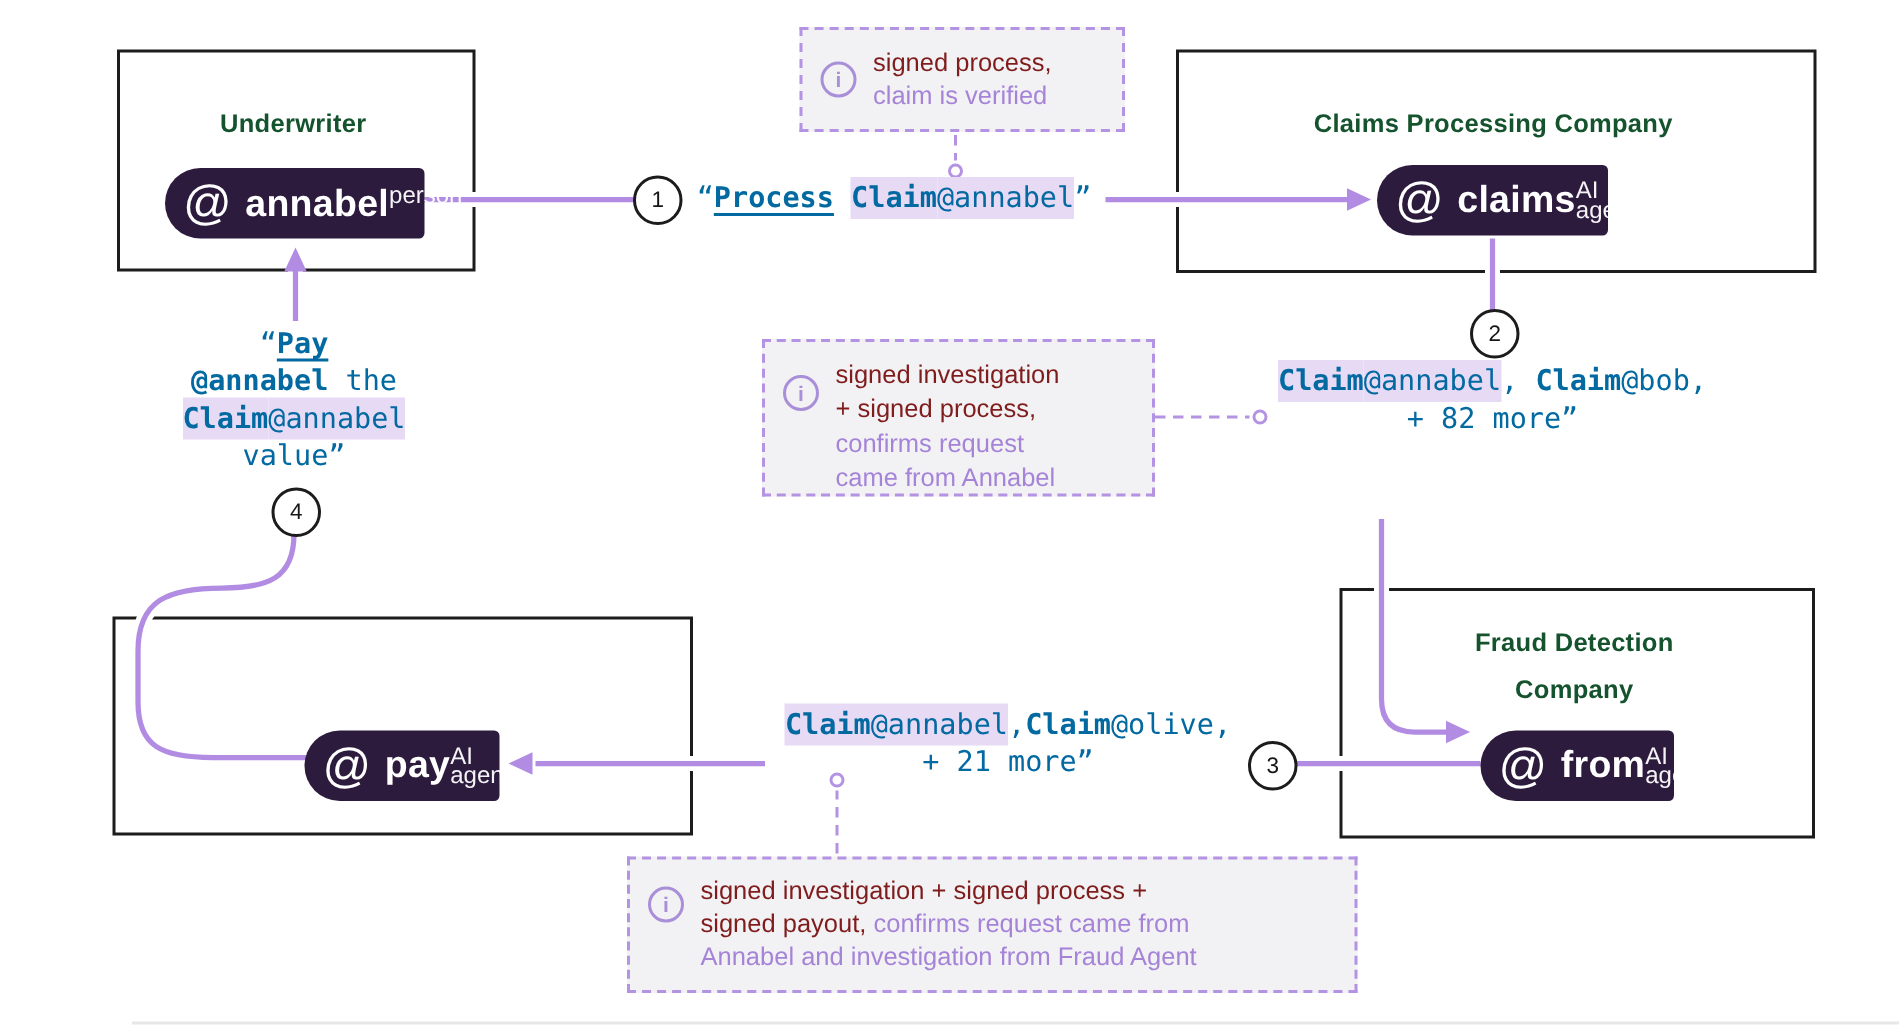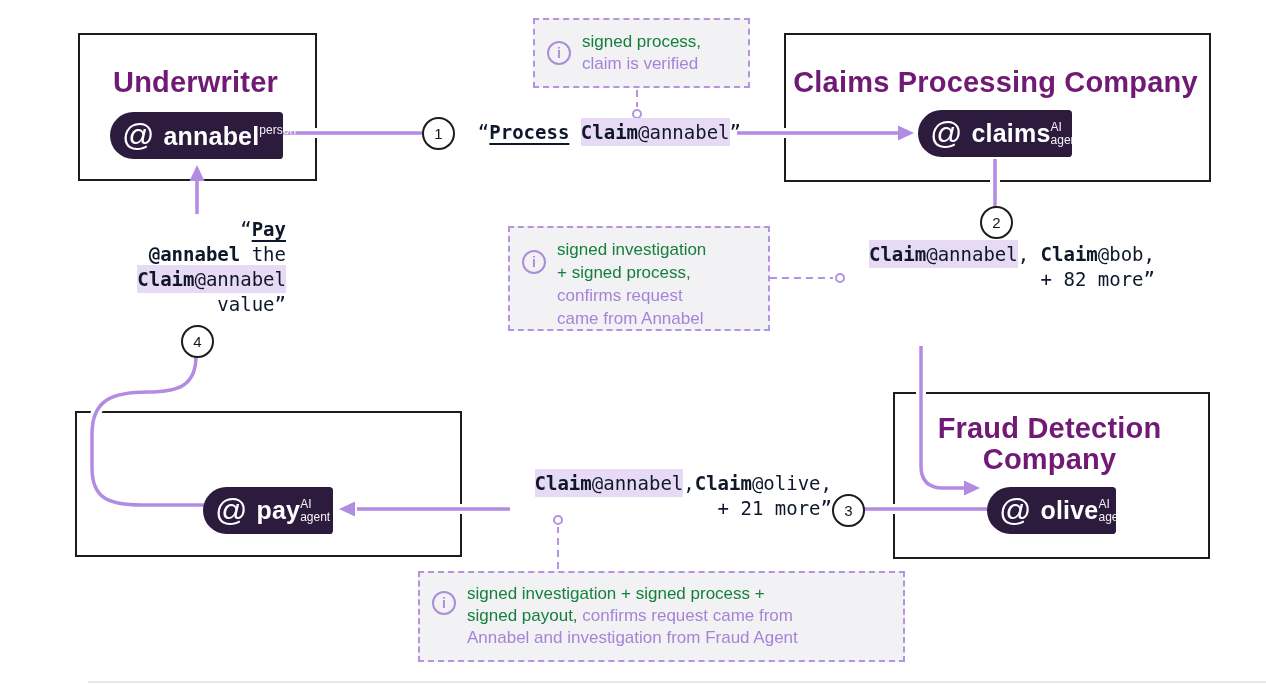--- a/index.html
+++ b/index.html
@@ -1,58 +1,58 @@
 <!DOCTYPE html>
 <html><head>
 <meta charset="utf-8">
 <style>
   html,body{margin:0;padding:0;background:#ffffff;}
   #canvas{position:relative;width:1266px;height:684px;background:#ffffff;overflow:hidden;
           font-family:"Liberation Sans",sans-serif;color:#161616;}
 
   
   .ebox{position:absolute;border:2px solid #1c1c1c;background:#ffffff;z-index:1;}
-  .etitle{position:absolute;text-align:center;font-size:29px;font-weight:600;color:#701a75;
+  .etitle{position:absolute;text-align:center;font-size:17px;font-weight:600;color:#14532d;
           letter-spacing:.2px;z-index:6;line-height:31px;}
 
   
   #wires{position:absolute;left:0;top:0;z-index:2;pointer-events:none;}
   .halo{stroke:#ffffff;stroke-width:10;fill:none;}
   .wire{stroke:#b18ce2;stroke-width:3.5;fill:none;}
   .dash{stroke:#b493e3;stroke-width:2;fill:none;stroke-dasharray:7 5;}
   .head{fill:#b18ce2;stroke:none;}
   .dot{fill:#ffffff;stroke:#b493e3;stroke-width:2;}
 
   
   .badge{position:absolute;display:flex;align-items:center;gap:9px;background:#2d1b3e;color:#ffffff;
          border-radius:26px 4px 4px 26px;padding:0 12px 0 12px;z-index:5;box-sizing:border-box;}
   .badge .at{font-size:32px;font-weight:400;line-height:1;transform:translateY(-1px);}
   .badge .col{display:flex;flex-direction:row;align-items:flex-start;}
   .badge .handle{font-size:25px;font-weight:600;line-height:24px;letter-spacing:.2px;}
-  .badge .type{font-size:12px;font-weight:400;line-height:13px;opacity:.95;margin-top:0px;}
+  .badge .type{font-size:16px;font-weight:400;line-height:13px;opacity:.95;margin-top:0px;}
 
   
   .step{position:absolute;width:29px;height:29px;border-radius:50%;border:2px solid #1c1c1c;
         background:#ffffff;display:grid;place-items:center;font-size:15px;font-weight:500;z-index:6;}
 
   
-  .msg{position:absolute;font-family:"DejaVu Sans Mono",monospace;font-size:19px;color:#0f172a;
-       text-align:right;z-index:6;}
+  .msg{position:absolute;font-family:"DejaVu Sans Mono",monospace;font-size:19px;color:#0369a1;
+       text-align:center;z-index:6;}
   .msg .mline{height:25px;line-height:25px;white-space:pre;}
   .seg-b{font-weight:700;}
   .seg-u{text-decoration:underline;text-underline-offset:4px;text-decoration-thickness:2px;}
   .seg-hl{background:#e6daf5;padding:3px 0;}
 
   
   .note{position:absolute;background:#f2f1f4;border:2px dashed #b493e3;box-sizing:border-box;
         display:flex;gap:11px;padding:10px 12px;z-index:6;}
   .note .ico{flex:0 0 auto;width:24px;height:24px;border-radius:50%;border:2px solid #a98fd8;
         color:#a98fd8;display:grid;place-items:center;font-size:14px;font-weight:600;box-sizing:border-box;}
   .ntext{font-size:17px;line-height:22px;}
-  .seg-muted{color:#15803d;}
+  .seg-muted{color:#7f1d1d;}
   .seg-accent{color:#a584d8;}
   .note.center{align-items:center;}
 
   .hairline{position:absolute;height:2px;background:#e7e7ea;z-index:0;}
 </style>
 </head>
 <body>
 
 <div id="canvas">
 
@@ -126,21 +126,21 @@
   <div class="badge" style="left:918px;top:110px;width:154px;height:47px;">
     <span class="at">@</span>
     <span class="col">
       <span class="handle">claims</span>
       <span class="type">AI agent</span>
     </span>
   </div>
   <div class="badge" style="left:987px;top:487px;width:129px;height:47px;">
     <span class="at">@</span>
     <span class="col">
-      <span class="handle">olive</span>
+      <span class="handle">from</span>
       <span class="type">AI agent</span>
     </span>
   </div>
   <div class="badge" style="left:203px;top:487px;width:130px;height:47px;">
     <span class="at">@</span>
     <span class="col">
       <span class="handle">pay</span>
       <span class="type">AI agent</span>
     </span>
   </div>

